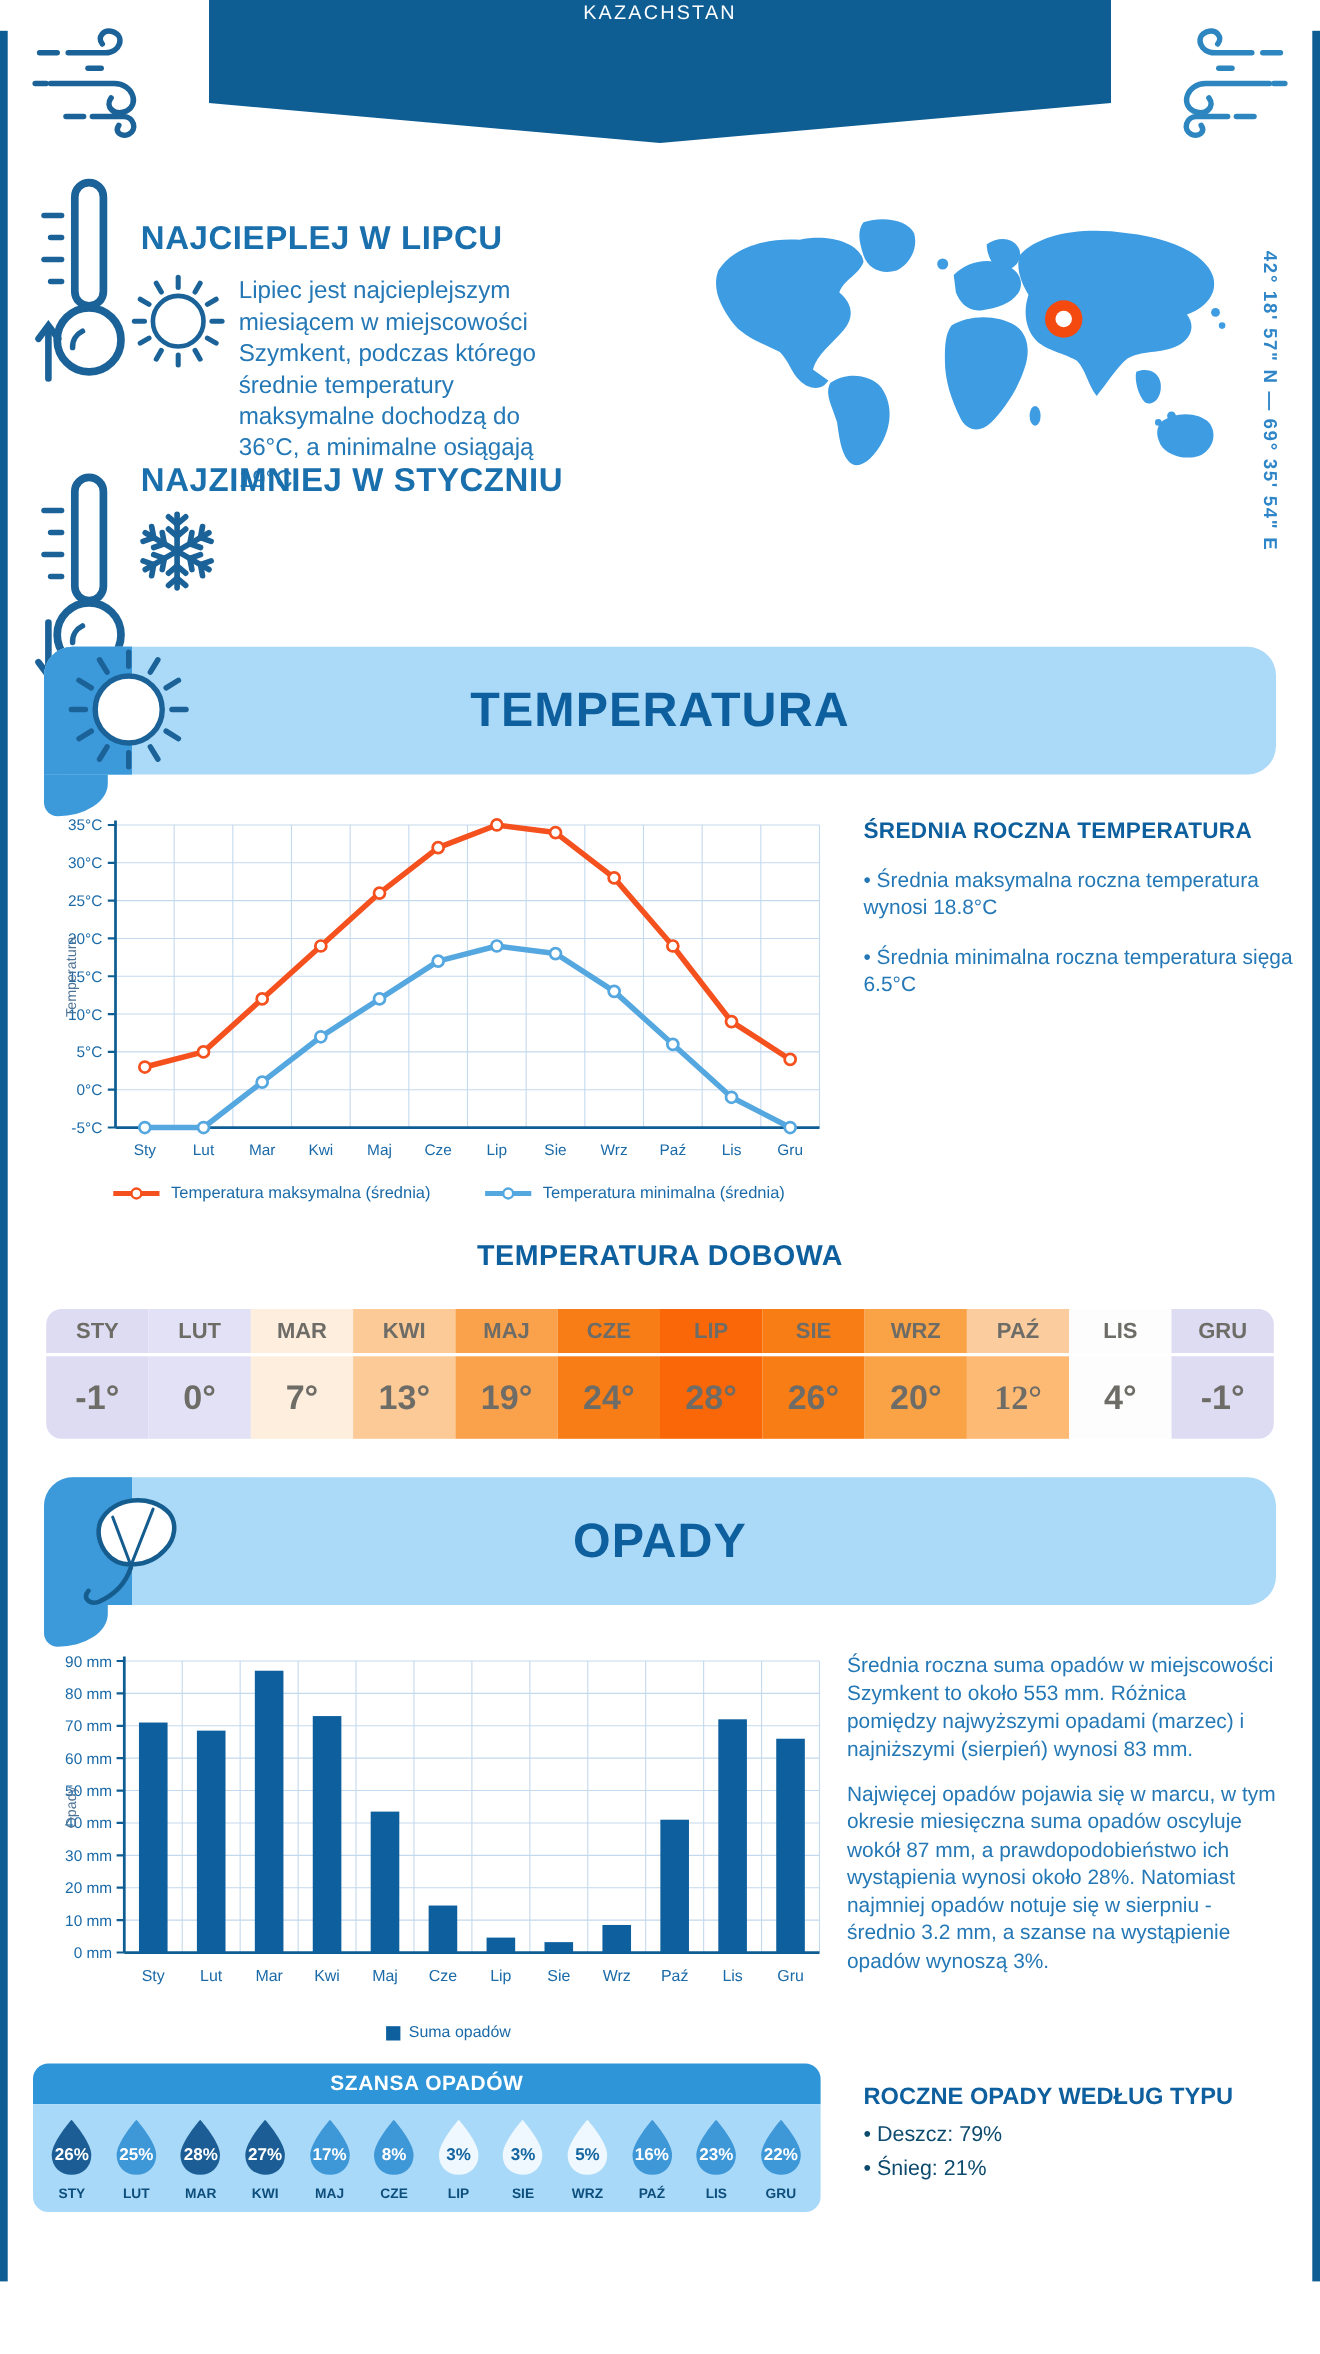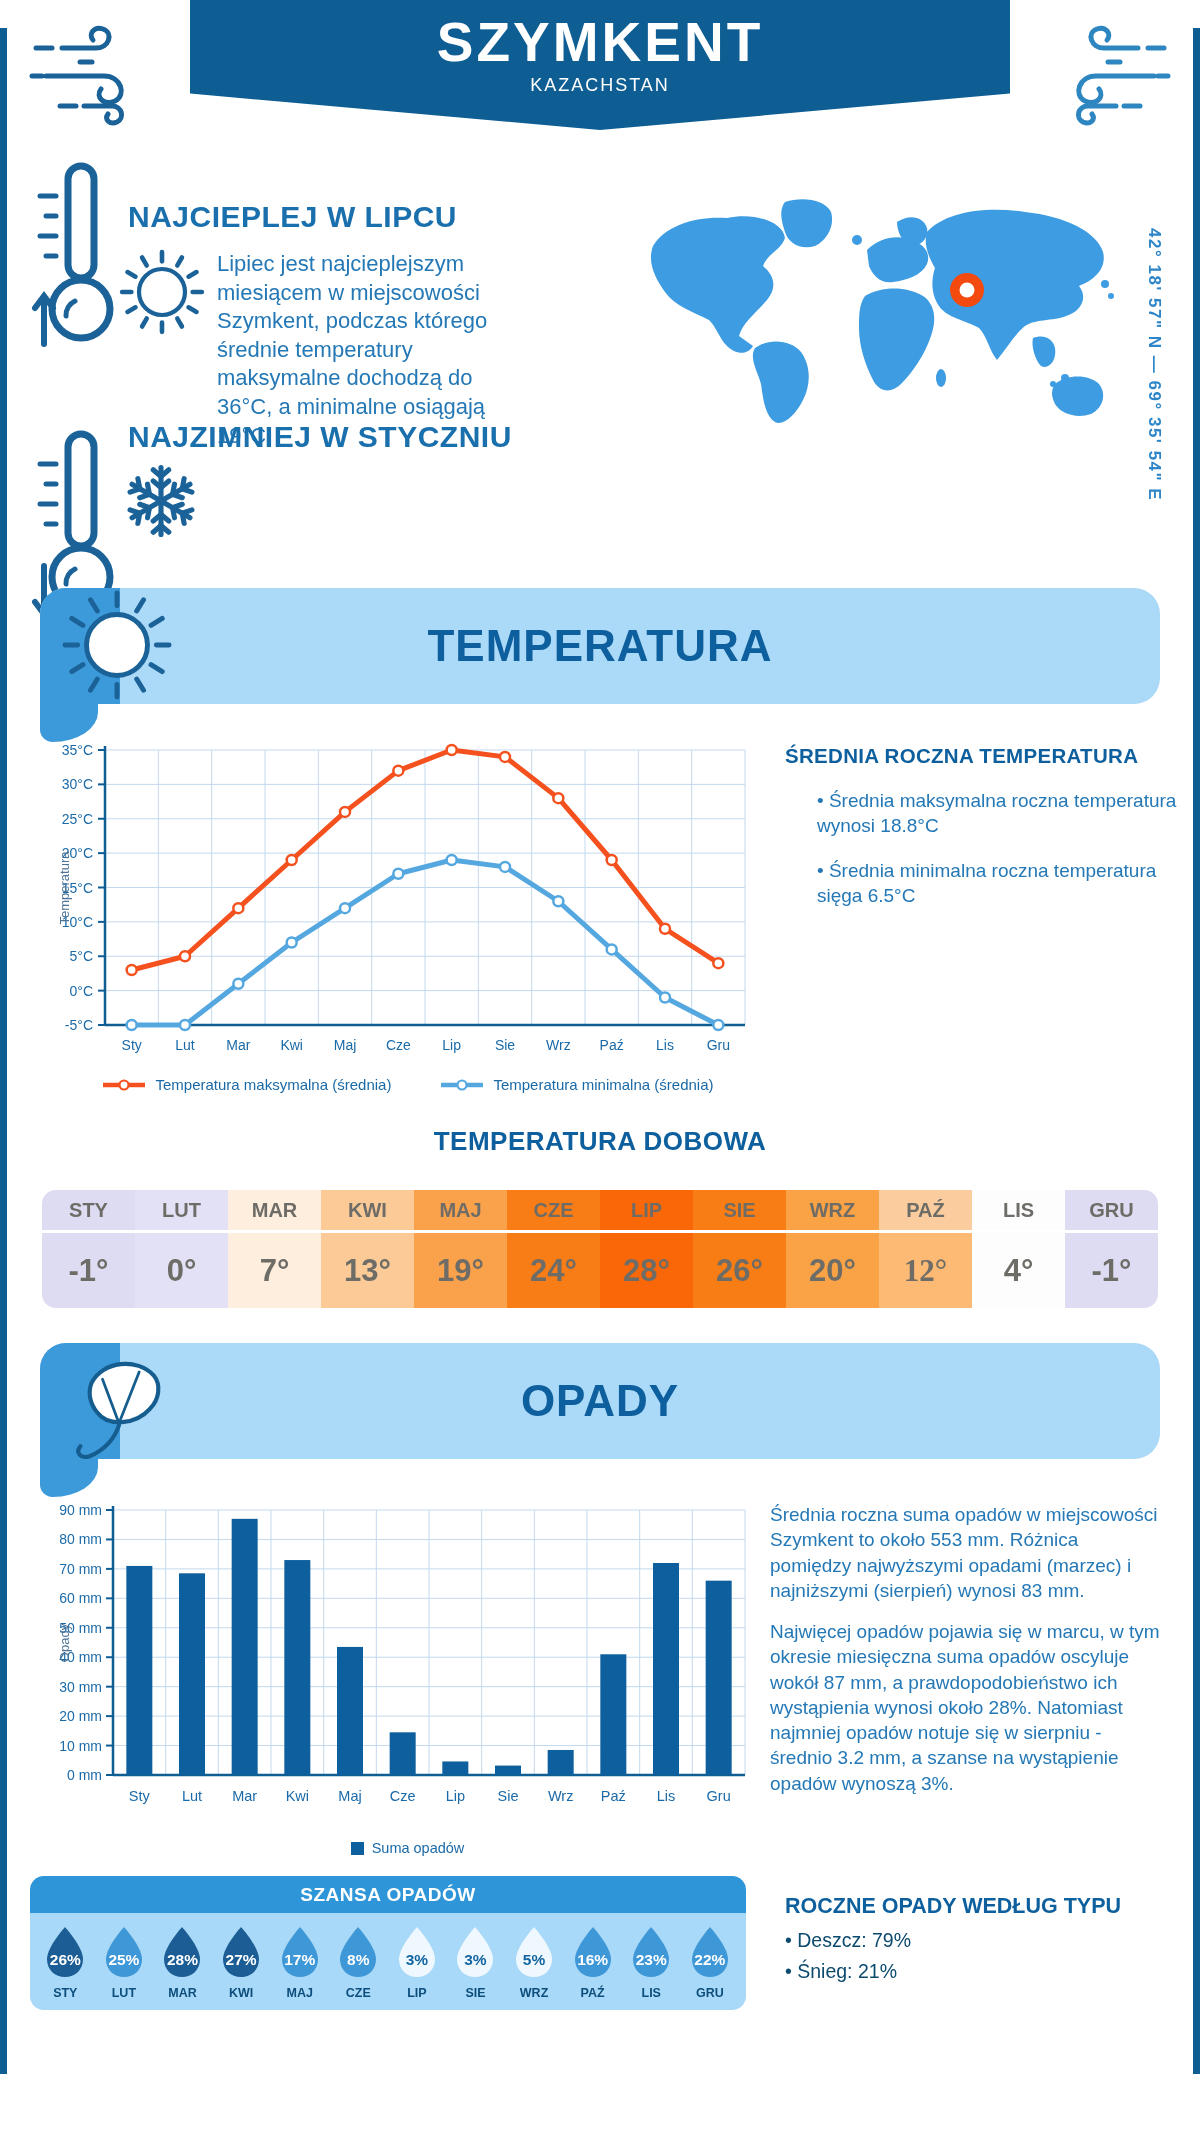--- a/index.html
+++ b/index.html
@@ -45,21 +45,21 @@
   .daily-title{position:absolute;left:0;top:1126px;width:1200px;text-align:center;font-size:26px;
                font-weight:bold;color:#0d5f9d;letter-spacing:.5px;}
   .month-table{position:absolute;left:42px;top:1190px;width:1116px;display:flex;}
   .mcol{width:93px;}
   .mcol .th{height:40px;line-height:40px;text-align:center;font-size:20px;font-weight:bold;color:#6e6c66;margin-bottom:3px;}
   .mcol .td{height:75px;line-height:75px;text-align:center;font-size:31px;font-weight:bold;color:#6e6c66;}
 
   
   .annual{position:absolute;left:785px;top:744px;width:392px;}
   .annual h3{margin:0 0 6px;font-size:20.5px;font-weight:bold;color:#0d5f9d;letter-spacing:.3px;}
-  .annual .b{margin-top:20px;font-size:19px;line-height:1.32;color:#2478b6;margin-left:32px;}
+  .annual .b{margin-top:20px;font-size:19px;line-height:1.32;color:#2478b6;}
   .rain-text{position:absolute;left:770px;top:1502px;width:392px;font-size:19px;line-height:1.33;color:#2478b6;}
   .rain-text .p2{margin-top:16px;}
 
   
   .chance{position:absolute;left:30px;top:1876px;width:716px;}
   .chance .head{height:37px;background:#2e96d8;border-radius:14px 14px 0 0;display:flex;align-items:center;
                 justify-content:center;color:#fff;font-weight:bold;font-size:19px;letter-spacing:.5px;}
   .chance .body{background:#a9d9f8;border-radius:0 0 14px 14px;padding:12px 6px 10px;display:flex;}
   .drop-slot{width:58.6px;position:relative;text-align:center;}
   .drop-slot .pct{position:absolute;left:0;top:26px;width:100%;text-align:center;font-size:15.5px;font-weight:bold;}
@@ -77,21 +77,20 @@
 </style>
 </head>
 <body>
 
 <div class="page">
 
   <div class="edge left"></div>
   <div class="edge right"></div>
 
   <div class="banner">
-    <h1>SZYMKENT</h1>
     <div class="sub">KAZACHSTAN</div>
   </div>
 
   <svg class="abs" style="left:28px;top:18px" width="152" height="116" viewBox="0 0 152 116">
     <g stroke="#1a6298" stroke-width="5" stroke-linecap="round" fill="none">
       <path d="M8,30 h16"></path>
         <path d="M4,58 h10"></path>
         <path d="M32,88 h16"></path>
         <path d="M52,44 h12"></path>
       <path d="M34,30 h34 c13,0 18,-15 7,-19 c-9,-3 -15,5 -10,11"></path>

